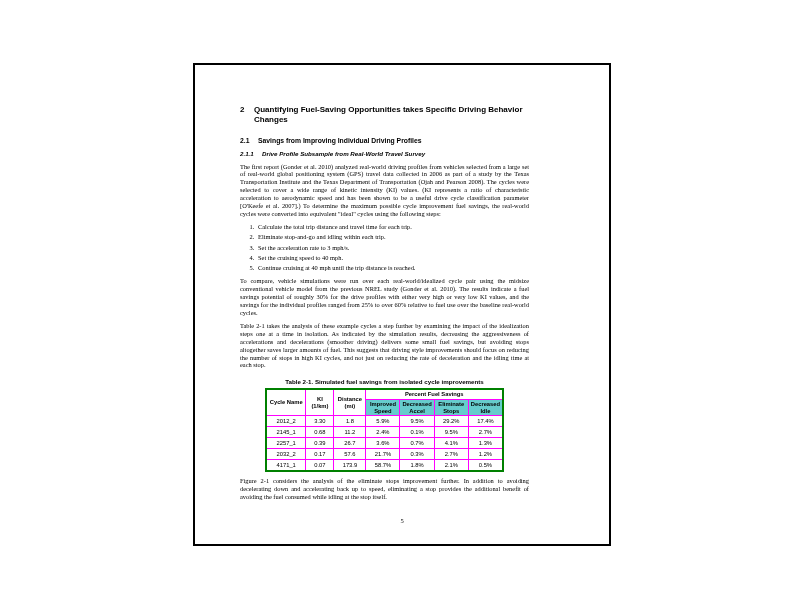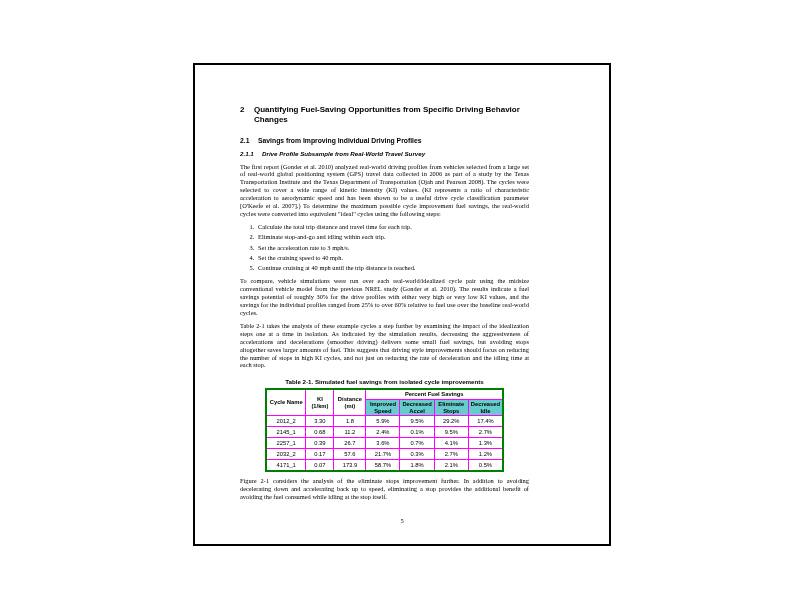--- a/index.html
+++ b/index.html
@@ -76,21 +76,21 @@
     text-align: center; font-size: 6.5px;
   }
 </style>
 </head>
 <body>
 
 <div class="page">
 
   <div class="h1">
     <span>2</span>
-    <span>Quantifying Fuel-Saving Opportunities from Specific Driving Behavior Changes</span>
+    <span>Quantifying Fuel-Saving Opportunities takes Specific Driving Behavior Changes</span>
   </div>
 
   <div class="h2">
     <span>2.1</span>
     <span>Savings from Improving Individual Driving Profiles</span>
   </div>
 
   <div class="h3">
     <span>2.1.1</span>
     <span>Drive Profile Subsample from Real-World Travel Survey</span>

